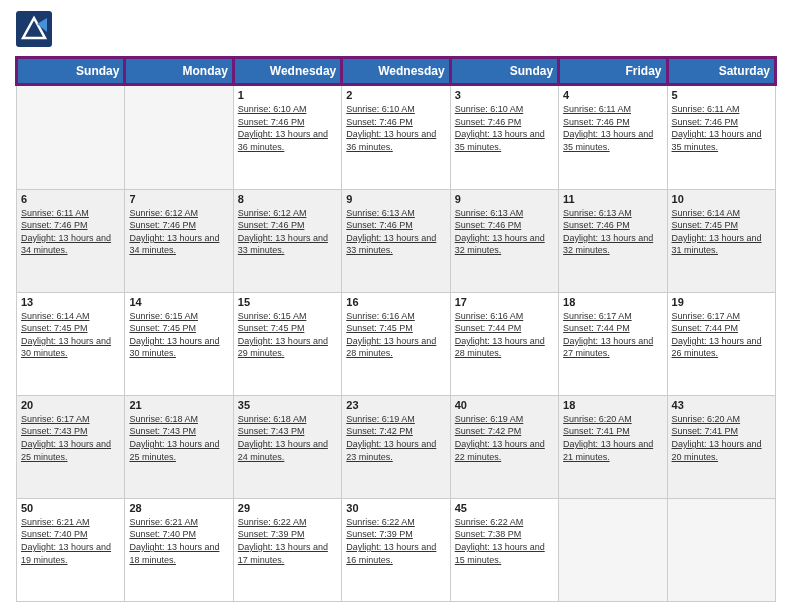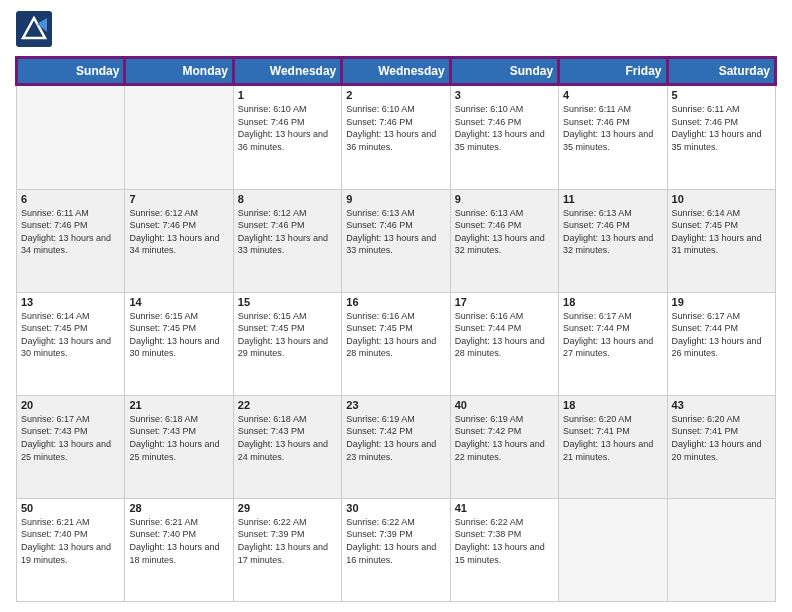--- a/index.html
+++ b/index.html
@@ -71,20 +71,21 @@
     .day-number {
       font-size: 11px;
       font-weight: bold;
       margin-bottom: 2px;
       display: block;
     }
     .day-info {
       font-size: 9px;
       color: #333;
       line-height: 1.4;
+      text-decoration: underline;
     }
     .row-shaded td {
       background: #f0f0f0;
     }
   </style>
 </head>
 <body>
 
 <div class="page">
   <div class="header">
@@ -209,21 +210,21 @@
         <tr class="row-shaded">
           <td>
             <span class="day-number">20</span>
             <div class="day-info">Sunrise: 6:17 AM<br>Sunset: 7:43 PM<br>Daylight: 13 hours and 25 minutes.</div>
           </td>
           <td>
             <span class="day-number">21</span>
             <div class="day-info">Sunrise: 6:18 AM<br>Sunset: 7:43 PM<br>Daylight: 13 hours and 25 minutes.</div>
           </td>
           <td>
-            <span class="day-number">22</span>
+            <span class="day-number">35</span>
             <div class="day-info">Sunrise: 6:18 AM<br>Sunset: 7:43 PM<br>Daylight: 13 hours and 24 minutes.</div>
           </td>
           <td>
             <span class="day-number">23</span>
             <div class="day-info">Sunrise: 6:19 AM<br>Sunset: 7:42 PM<br>Daylight: 13 hours and 23 minutes.</div>
           </td>
           <td>
             <span class="day-number">40</span>
             <div class="day-info">Sunrise: 6:19 AM<br>Sunset: 7:42 PM<br>Daylight: 13 hours and 22 minutes.</div>
           </td>
@@ -247,21 +248,21 @@
           </td>
           <td>
             <span class="day-number">29</span>
             <div class="day-info">Sunrise: 6:22 AM<br>Sunset: 7:39 PM<br>Daylight: 13 hours and 17 minutes.</div>
           </td>
           <td>
             <span class="day-number">30</span>
             <div class="day-info">Sunrise: 6:22 AM<br>Sunset: 7:39 PM<br>Daylight: 13 hours and 16 minutes.</div>
           </td>
           <td>
-            <span class="day-number">41</span>
+            <span class="day-number">45</span>
             <div class="day-info">Sunrise: 6:22 AM<br>Sunset: 7:38 PM<br>Daylight: 13 hours and 15 minutes.</div>
           </td>
           <td class="empty"></td>
           <td class="empty"></td>
         </tr>
       </tbody>
   </table>
 </div>
 
 </body></html>

